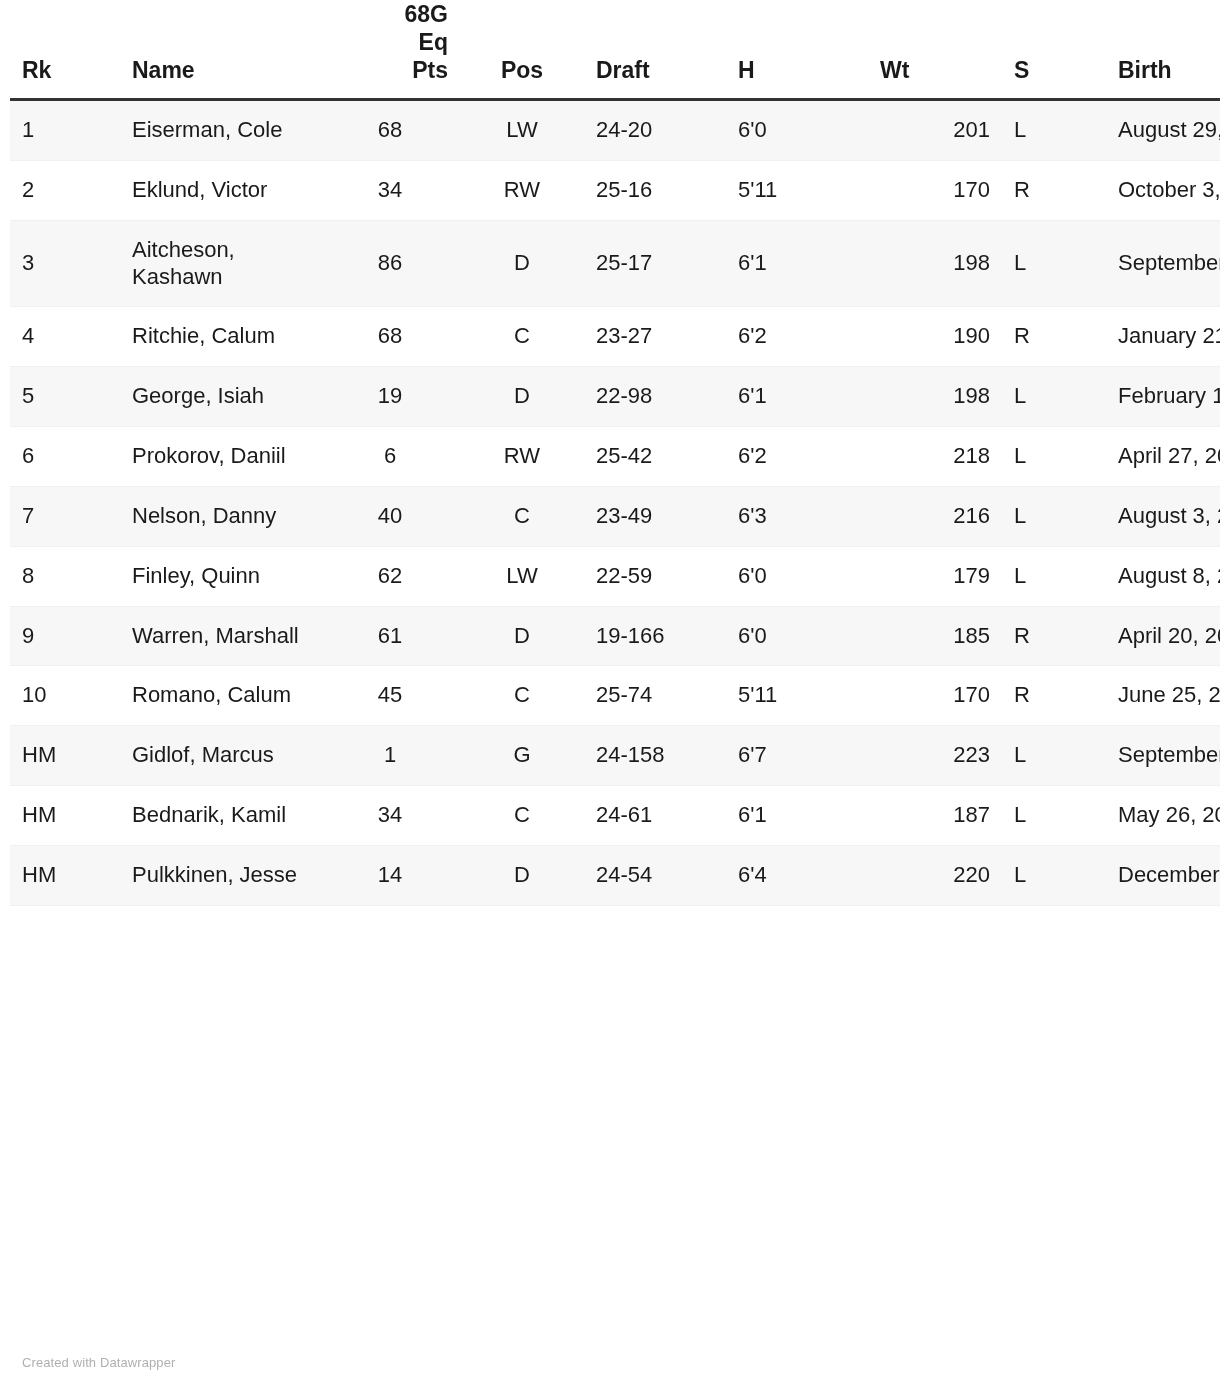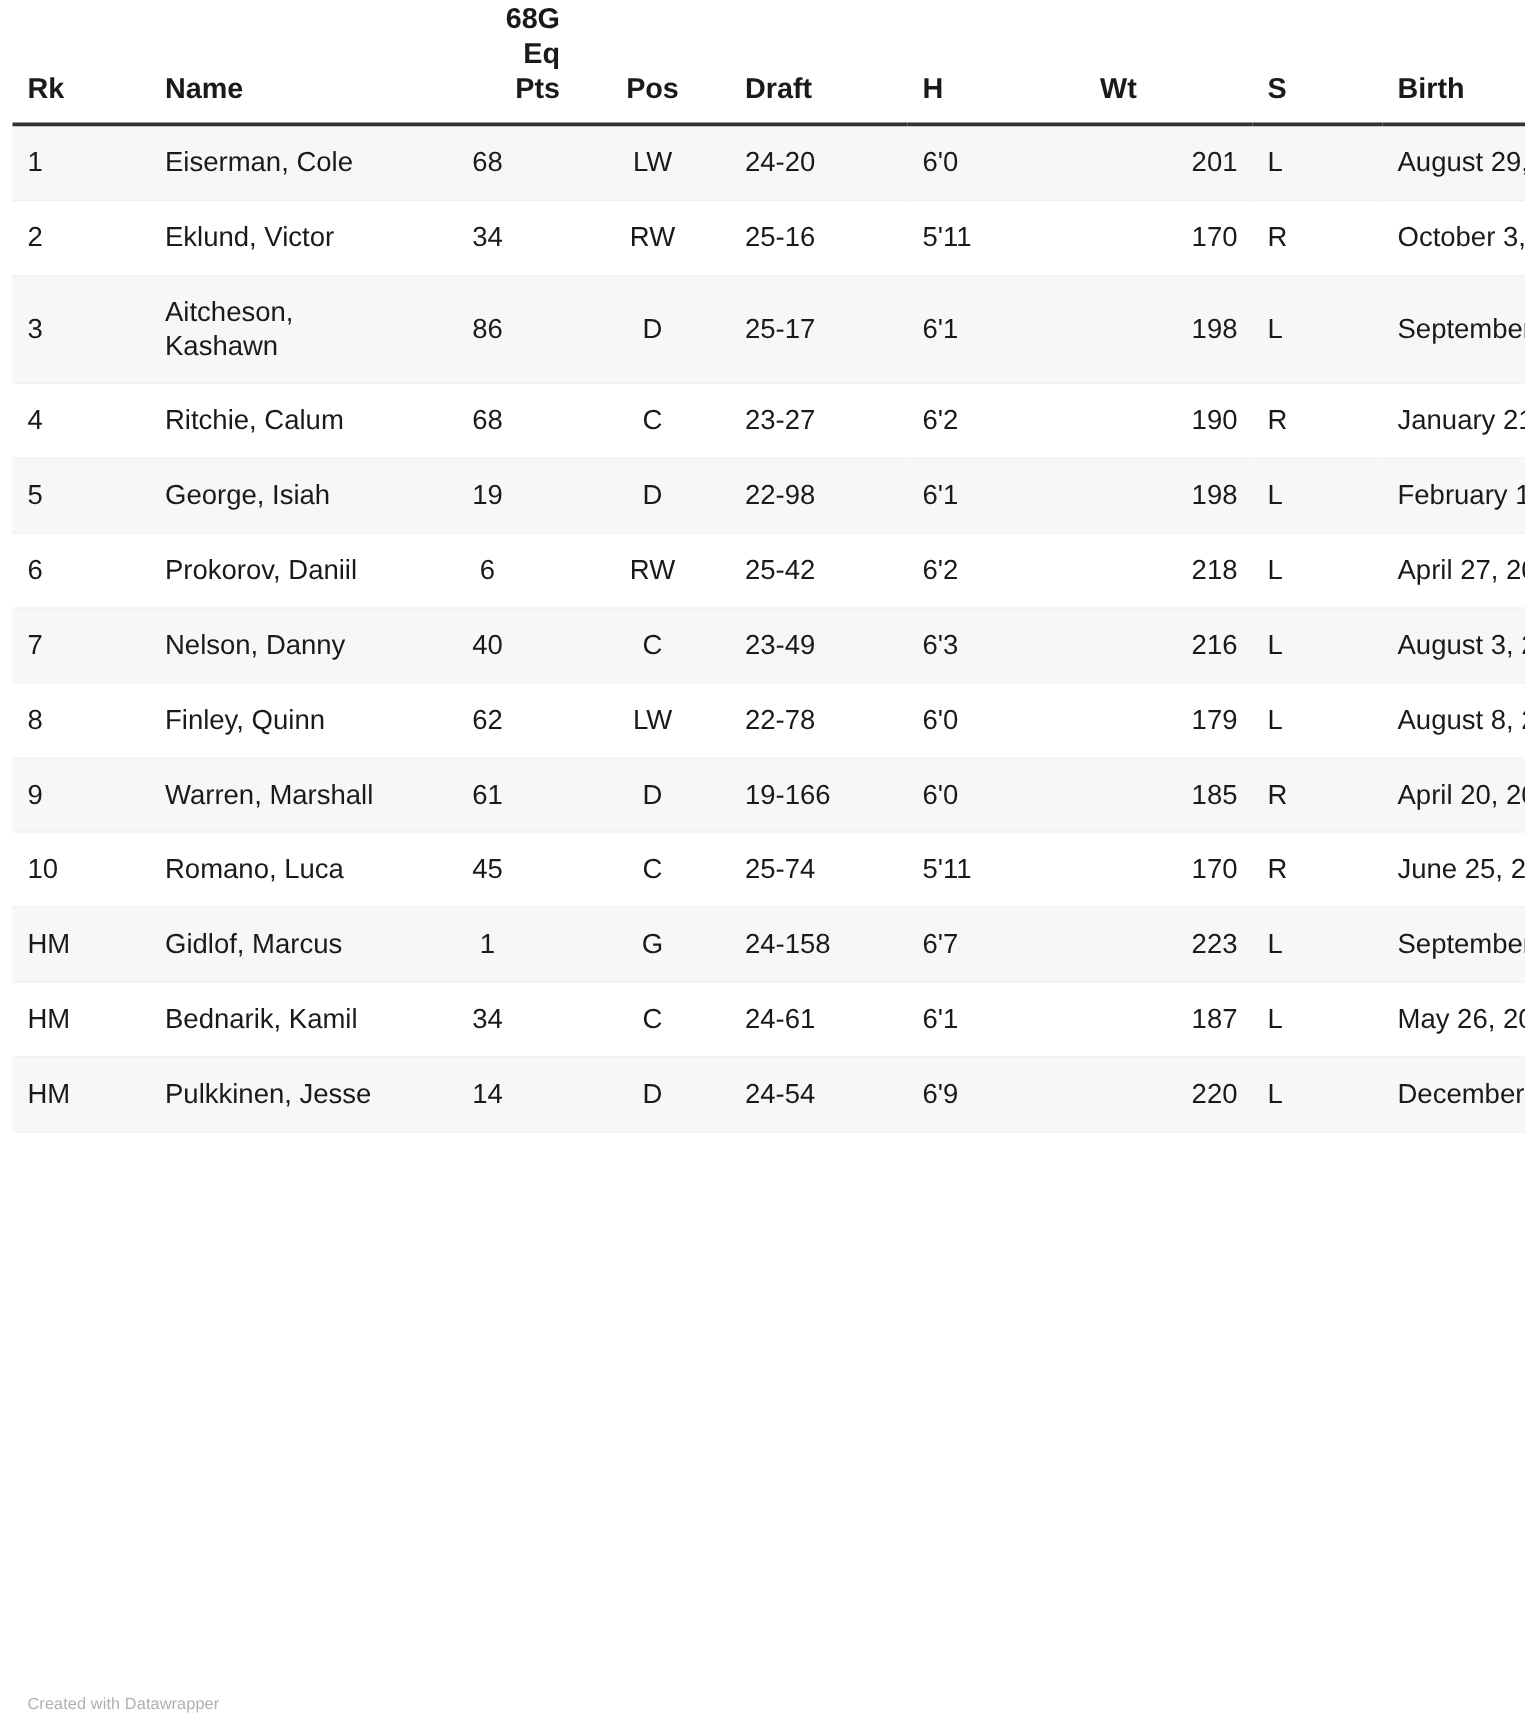--- a/index.html
+++ b/index.html
@@ -169,40 +169,40 @@
           <td class="c-h">6'3</td>
           <td class="c-wt">216</td>
           <td class="c-s">L</td>
           <td class="c-birth">August 3, 2005</td>
         </tr>
         <tr class="even">
           <td class="c-rk">8</td>
           <td class="c-name">Finley, Quinn</td>
           <td class="c-pts">62</td>
           <td class="c-pos">LW</td>
-          <td class="c-draft">22-78</td>
+          <td class="c-draft">22-59</td>
           <td class="c-h">6'0</td>
           <td class="c-wt">179</td>
           <td class="c-s">L</td>
           <td class="c-birth">August 8, 2004</td>
         </tr>
         <tr class="odd">
           <td class="c-rk">9</td>
           <td class="c-name">Warren, Marshall</td>
           <td class="c-pts">61</td>
           <td class="c-pos">D</td>
           <td class="c-draft">19-166</td>
           <td class="c-h">6'0</td>
           <td class="c-wt">185</td>
           <td class="c-s">R</td>
           <td class="c-birth">April 20, 2001</td>
         </tr>
         <tr class="even">
           <td class="c-rk">10</td>
-          <td class="c-name">Romano, Luca</td>
+          <td class="c-name">Romano, Calum</td>
           <td class="c-pts">45</td>
           <td class="c-pos">C</td>
           <td class="c-draft">25-74</td>
           <td class="c-h">5'11</td>
           <td class="c-wt">170</td>
           <td class="c-s">R</td>
           <td class="c-birth">June 25, 2007</td>
         </tr>
         <tr class="odd">
           <td class="c-rk">HM</td>
@@ -225,21 +225,21 @@
           <td class="c-wt">187</td>
           <td class="c-s">L</td>
           <td class="c-birth">May 26, 2006</td>
         </tr>
         <tr class="odd">
           <td class="c-rk">HM</td>
           <td class="c-name">Pulkkinen, Jesse</td>
           <td class="c-pts">14</td>
           <td class="c-pos">D</td>
           <td class="c-draft">24-54</td>
-          <td class="c-h">6'9</td>
+          <td class="c-h">6'4</td>
           <td class="c-wt">220</td>
           <td class="c-s">L</td>
           <td class="c-birth">December 27, 2004</td>
         </tr>
       </tbody>
   </table>
 
   <div class="footer">Created with Datawrapper</div>
 </div>
 

